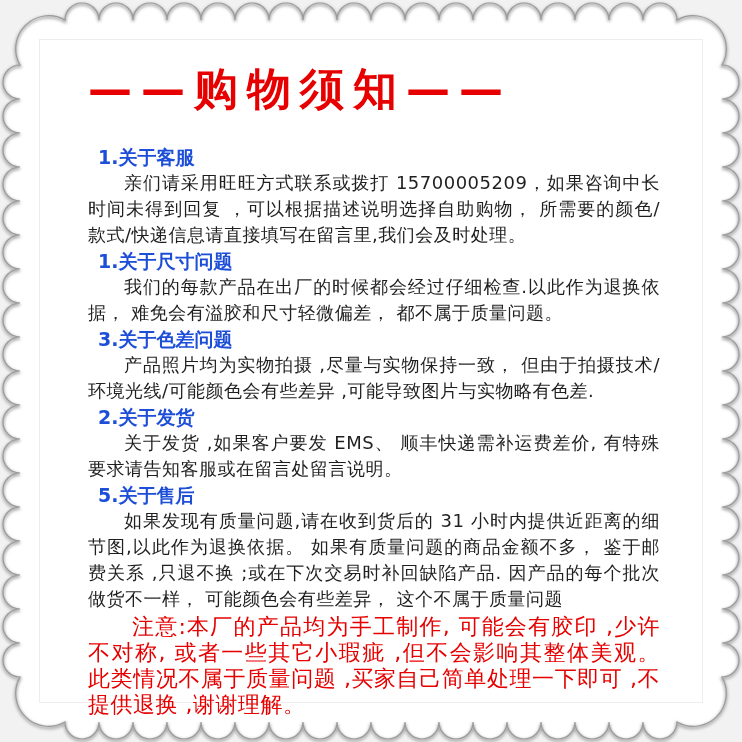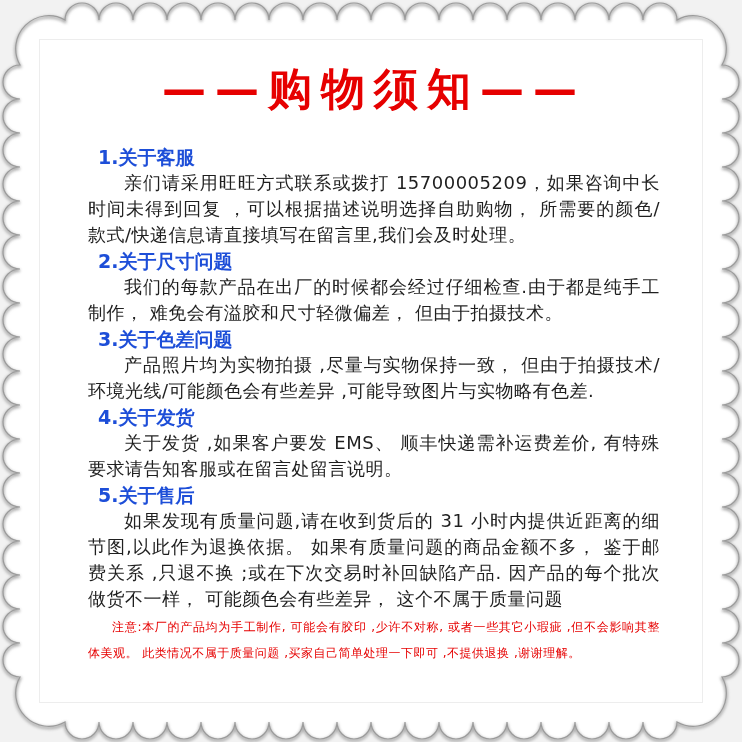--- a/index.html
+++ b/index.html
@@ -32,21 +32,20 @@
   }
   .content {
     position: absolute;
     left: 88px;
     right: 82px;
     top: 60px;
     color: #1f1f1f;
   }
   .page-title {
     margin: 0 0 30px 0;
-    text-align: center;
     color: #e60000;
     font-size: 44px;
     line-height: 58px;
     font-weight: bold;
     letter-spacing: 9px;
     white-space: nowrap;
   }
   .section-heading {
     color: #1d4ed8;
     font-size: 19px;
@@ -58,21 +57,21 @@
     margin: 0 0 2px 0;
     font-size: 18px;
     line-height: 26px;
     text-indent: 2em;
     letter-spacing: 0.5px;
     text-align: justify;
   }
   .final-note {
     margin: 2px 0 0 0;
     color: #e60000;
-    font-size: 12px;
+    font-size: 22px;
     line-height: 26px;
     text-indent: 2em;
     letter-spacing: 0.5px;
     font-weight: 500;
     text-align: justify;
   }
 </style>
 </head>
 <body>
 
@@ -86,31 +85,31 @@
 
 <div class="content">
   <h1 class="page-title">——购物须知——</h1>
 
   <div class="section">
     <h2 class="section-heading">1.关于客服</h2>
     <p class="section-body">亲们请采用旺旺方式联系或拨打 15700005209，如果咨询中长时间未得到回复 ，可以根据描述说明选择自助购物， 所需要的颜色/款式/快递信息请直接填写在留言里,我们会及时处理。</p>
   </div>
 
   <div class="section">
-    <h2 class="section-heading">2.关于尺寸问题</h2>
-    <p class="section-body">我们的每款产品在出厂的时候都会经过仔细检查.由于都是纯手工制作， 难免会有溢胶和尺寸轻微偏差， 但由于拍摄技术。</p>
+    <h2 class="section-heading">1.关于尺寸问题</h2>
+    <p class="section-body">我们的每款产品在出厂的时候都会经过仔细检查.以此作为退换依据， 难免会有溢胶和尺寸轻微偏差， 都不属于质量问题。</p>
   </div>
 
   <div class="section">
     <h2 class="section-heading">3.关于色差问题</h2>
     <p class="section-body">产品照片均为实物拍摄 ,尽量与实物保持一致， 但由于拍摄技术/环境光线/可能颜色会有些差异 ,可能导致图片与实物略有色差.</p>
   </div>
 
   <div class="section">
-    <h2 class="section-heading">4.关于发货</h2>
+    <h2 class="section-heading">2.关于发货</h2>
     <p class="section-body">关于发货 ,如果客户要发 EMS、 顺丰快递需补运费差价, 有特殊要求请告知客服或在留言处留言说明。</p>
   </div>
 
   <div class="section">
     <h2 class="section-heading">5.关于售后</h2>
     <p class="section-body">如果发现有质量问题,请在收到货后的 31 小时内提供近距离的细节图,以此作为退换依据。 如果有质量问题的商品金额不多， 鉴于邮费关系 ,只退不换 ;或在下次交易时补回缺陷产品. 因产品的每个批次做货不一样， 可能颜色会有些差异， 这个不属于质量问题</p>
   </div>
 
   <p class="final-note">注意:本厂的产品均为手工制作, 可能会有胶印 ,少许不对称, 或者一些其它小瑕疵 ,但不会影响其整体美观。 此类情况不属于质量问题 ,买家自己简单处理一下即可 ,不提供退换 ,谢谢理解。</p>
 </div>

